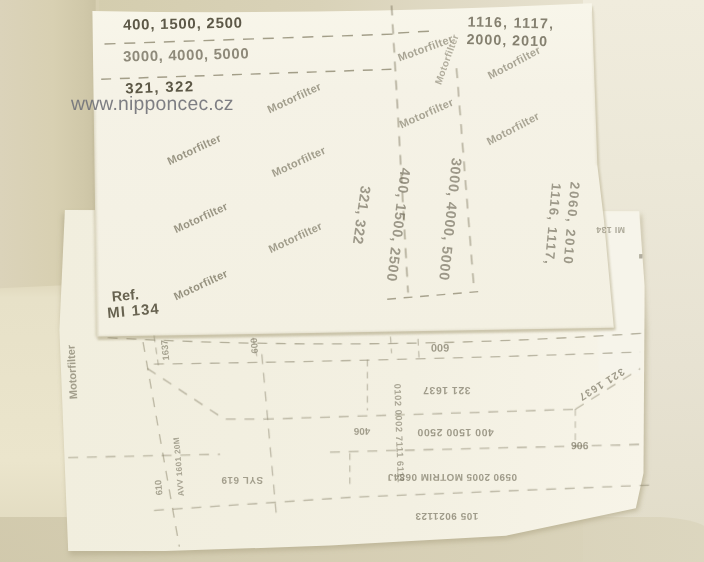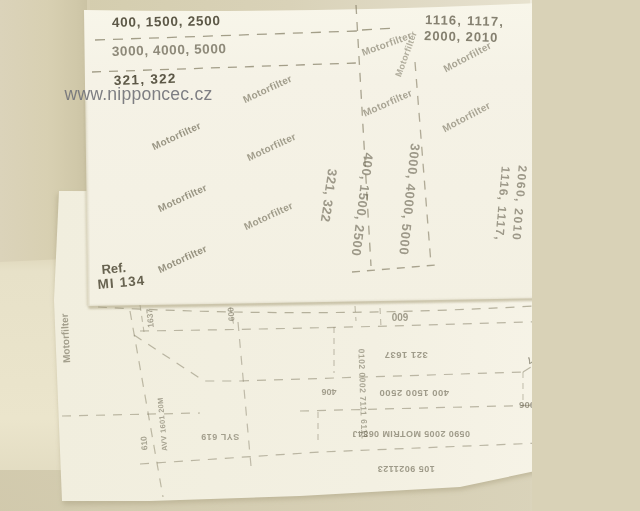--- a/index.html
+++ b/index.html
@@ -1,16 +1,16 @@
 <!DOCTYPE html>
 <html><head>
 <meta charset="utf-8">
 <style>
 html,body{margin:0;padding:0;background:#d9d2b7}
-#stage{position:relative;width:532px;height:511px;overflow:hidden;font-family:"Liberation Sans",sans-serif}
+#stage{position:relative;width:640px;height:511px;overflow:hidden;font-family:"Liberation Sans",sans-serif}
 svg{display:block;filter:blur(0.4px)}
 </style>
 </head>
 <body>
 <div id="stage">
 <svg width="640" height="511" viewBox="0 0 640 511">
 <defs>
 <filter id="pb" x="-20%" y="-20%" width="140%" height="140%">
           <feGaussianBlur stdDeviation="0.55"></feGaussianBlur>
         </filter>

